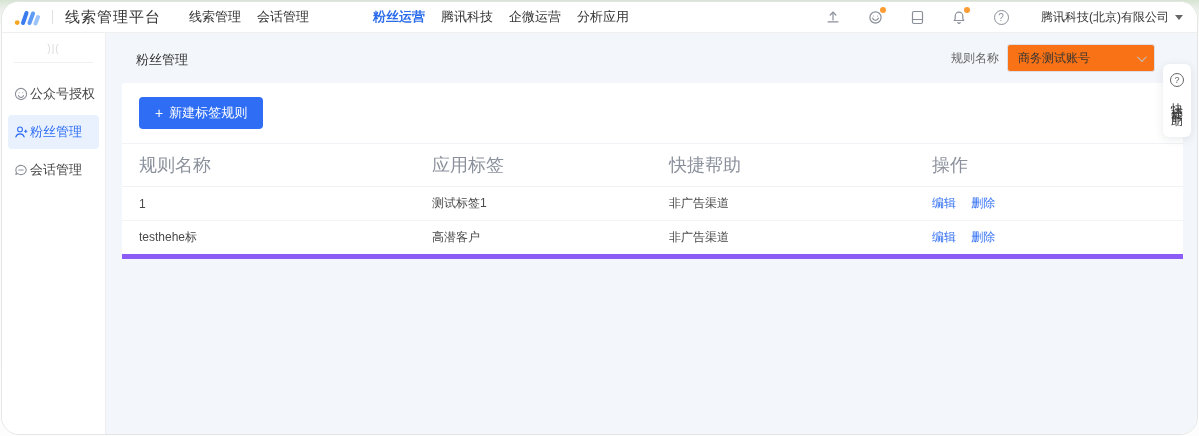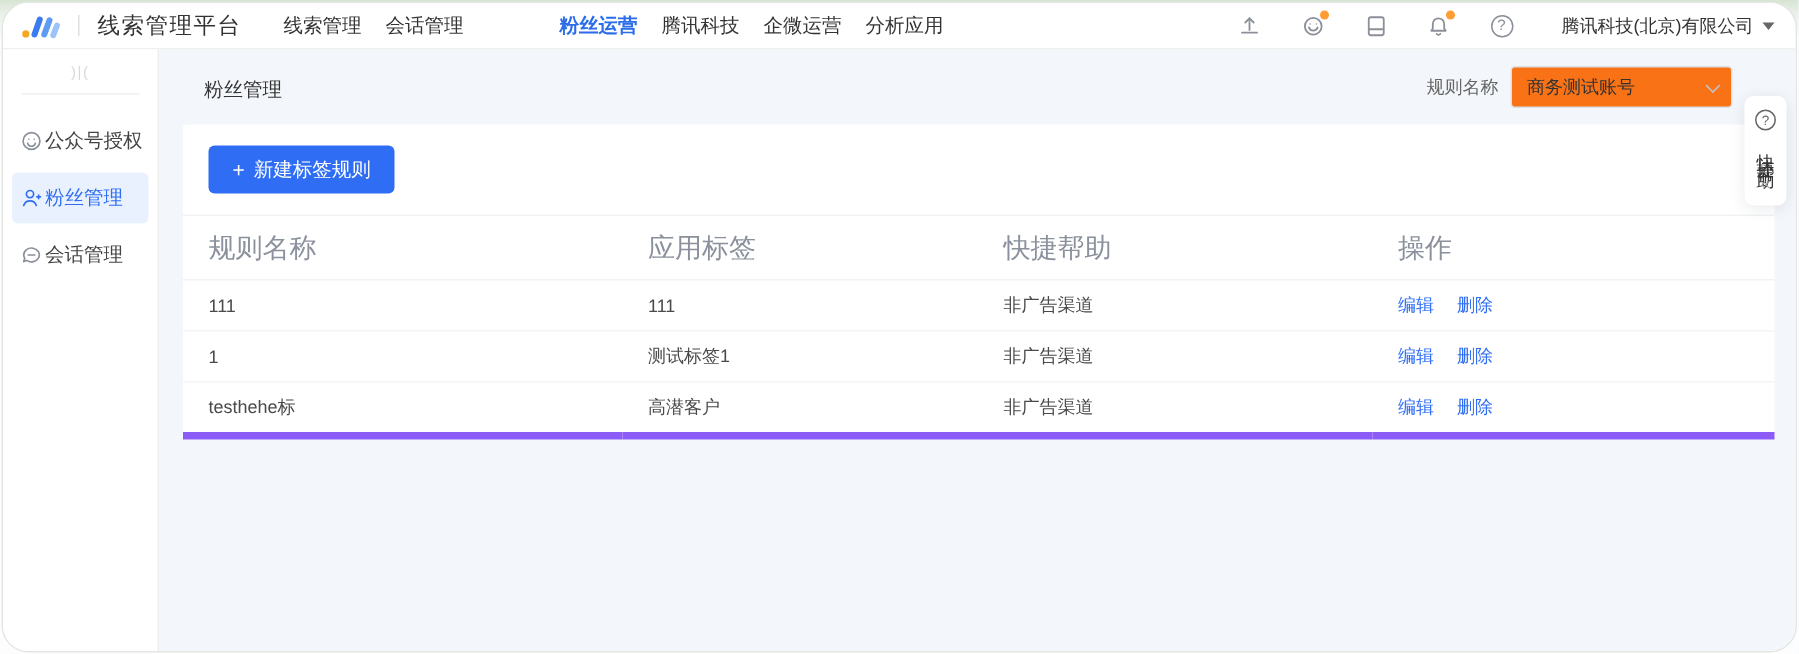--- a/index.html
+++ b/index.html
@@ -211,29 +211,20 @@
           <thead>
             <tr>
               <th>规则名称</th>
               <th>应用标签</th>
               <th>快捷帮助</th>
               <th>操作</th>
             </tr>
           </thead>
           <tbody>
             <tr>
-              <td>111</td>
-              <td>111</td>
-              <td>非广告渠道</td>
-              <td>
-                <span class="link">编辑</span>
-                <span class="link">删除</span>
-              </td>
-            </tr>
-            <tr>
               <td>1</td>
               <td>测试标签1</td>
               <td>非广告渠道</td>
               <td>
                 <span class="link">编辑</span>
                 <span class="link">删除</span>
               </td>
             </tr>
             <tr>
               <td>testhehe标</td>

